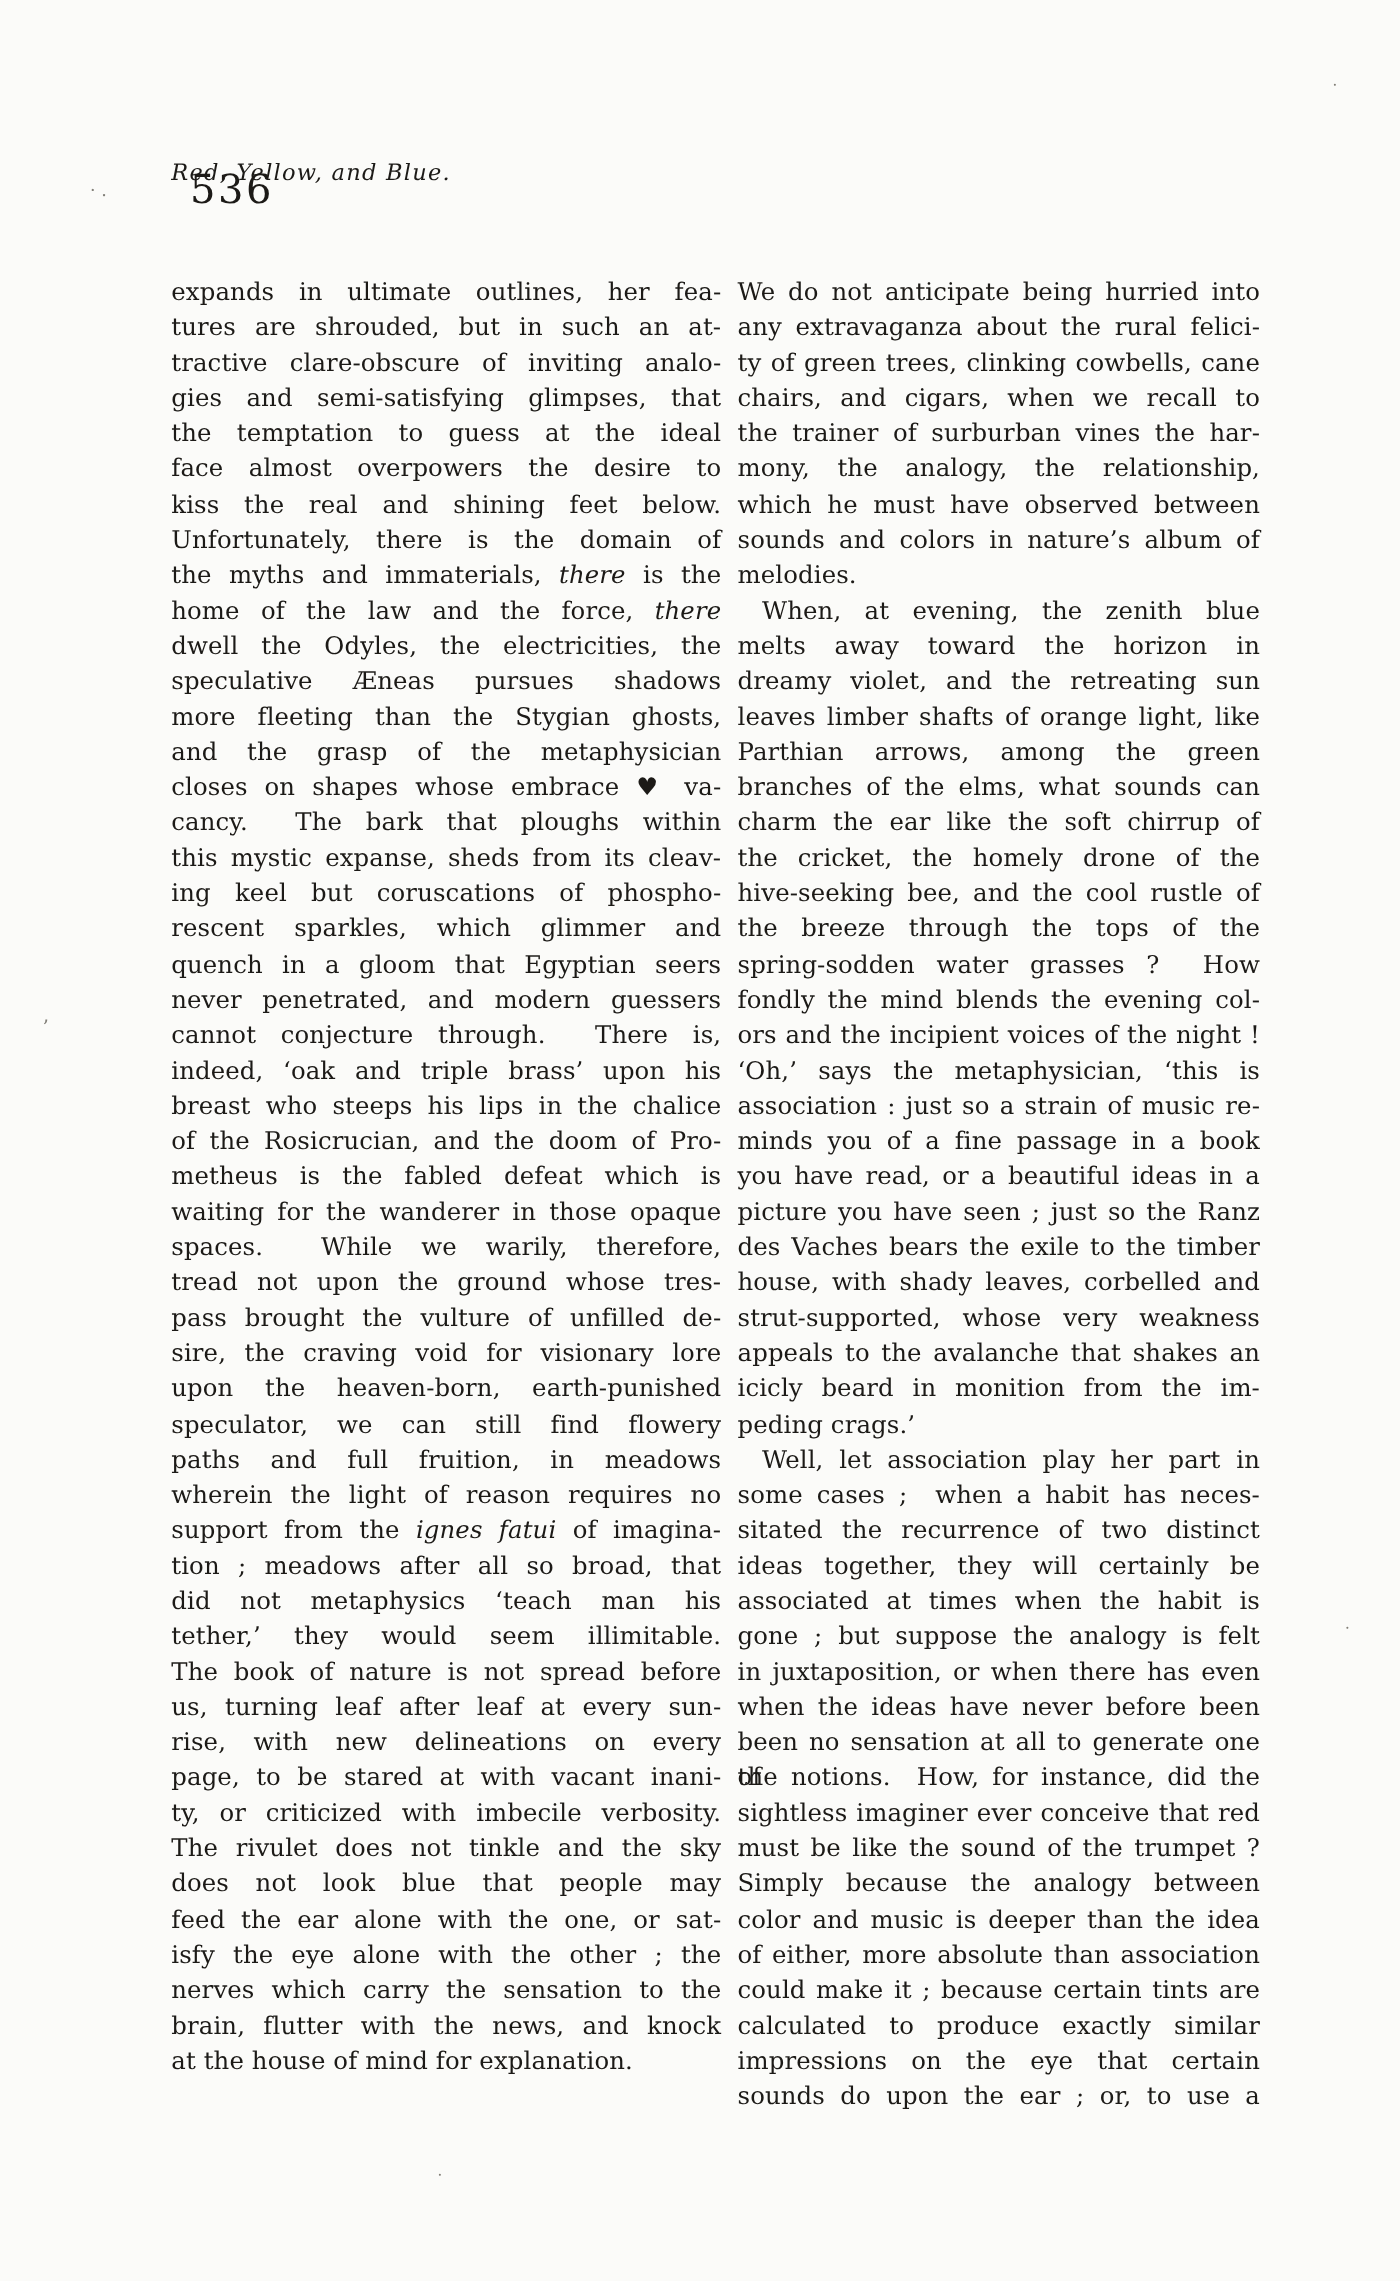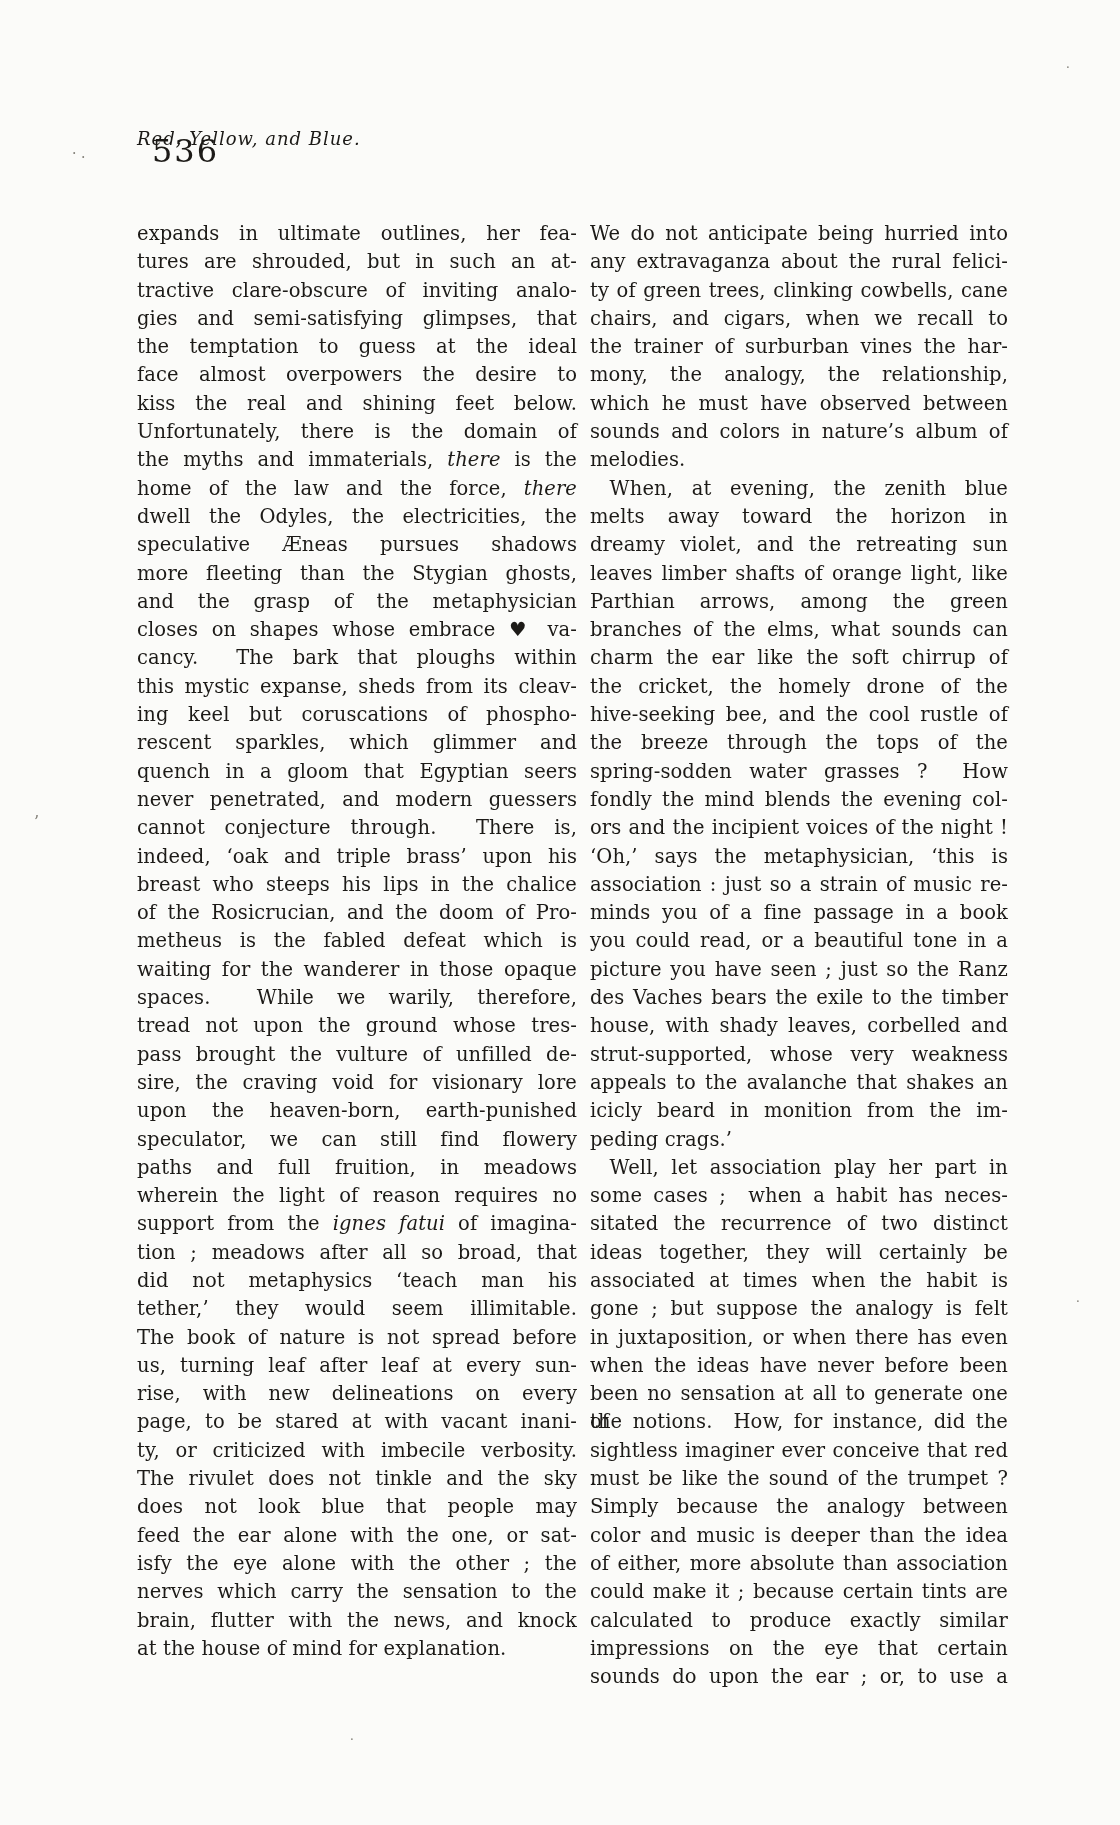--- a/index.html
+++ b/index.html
@@ -122,21 +122,21 @@
       <div class="line">charm the ear like the soft chirrup of</div>
       <div class="line">the cricket, the homely drone of the</div>
       <div class="line">hive-seeking bee, and the cool rustle of</div>
       <div class="line">the breeze through the tops of the</div>
       <div class="line">spring-sodden water grasses ?  How</div>
       <div class="line">fondly the mind blends the evening col-</div>
       <div class="line">ors and the incipient voices of the night !</div>
       <div class="line">‘Oh,’ says the metaphysician, ‘this is</div>
       <div class="line">association : just so a strain of music re-</div>
       <div class="line">minds you of a fine passage in a book</div>
-      <div class="line">you could read, or a beautiful tone in a</div>
+      <div class="line">you have read, or a beautiful ideas in a</div>
       <div class="line">picture you have seen ; just so the Ranz</div>
       <div class="line">des Vaches bears the exile to the timber</div>
       <div class="line">house, with shady leaves, corbelled and</div>
       <div class="line">strut-supported, whose very weakness</div>
       <div class="line">appeals to the avalanche that shakes an</div>
       <div class="line">icicly beard in monition from the im-</div>
       <div class="line flush">peding crags.’</div>
       <div class="line"> Well, let association play her part in</div>
       <div class="line">some cases ;  when a habit has neces-</div>
       <div class="line">sitated the recurrence of two distinct</div>

